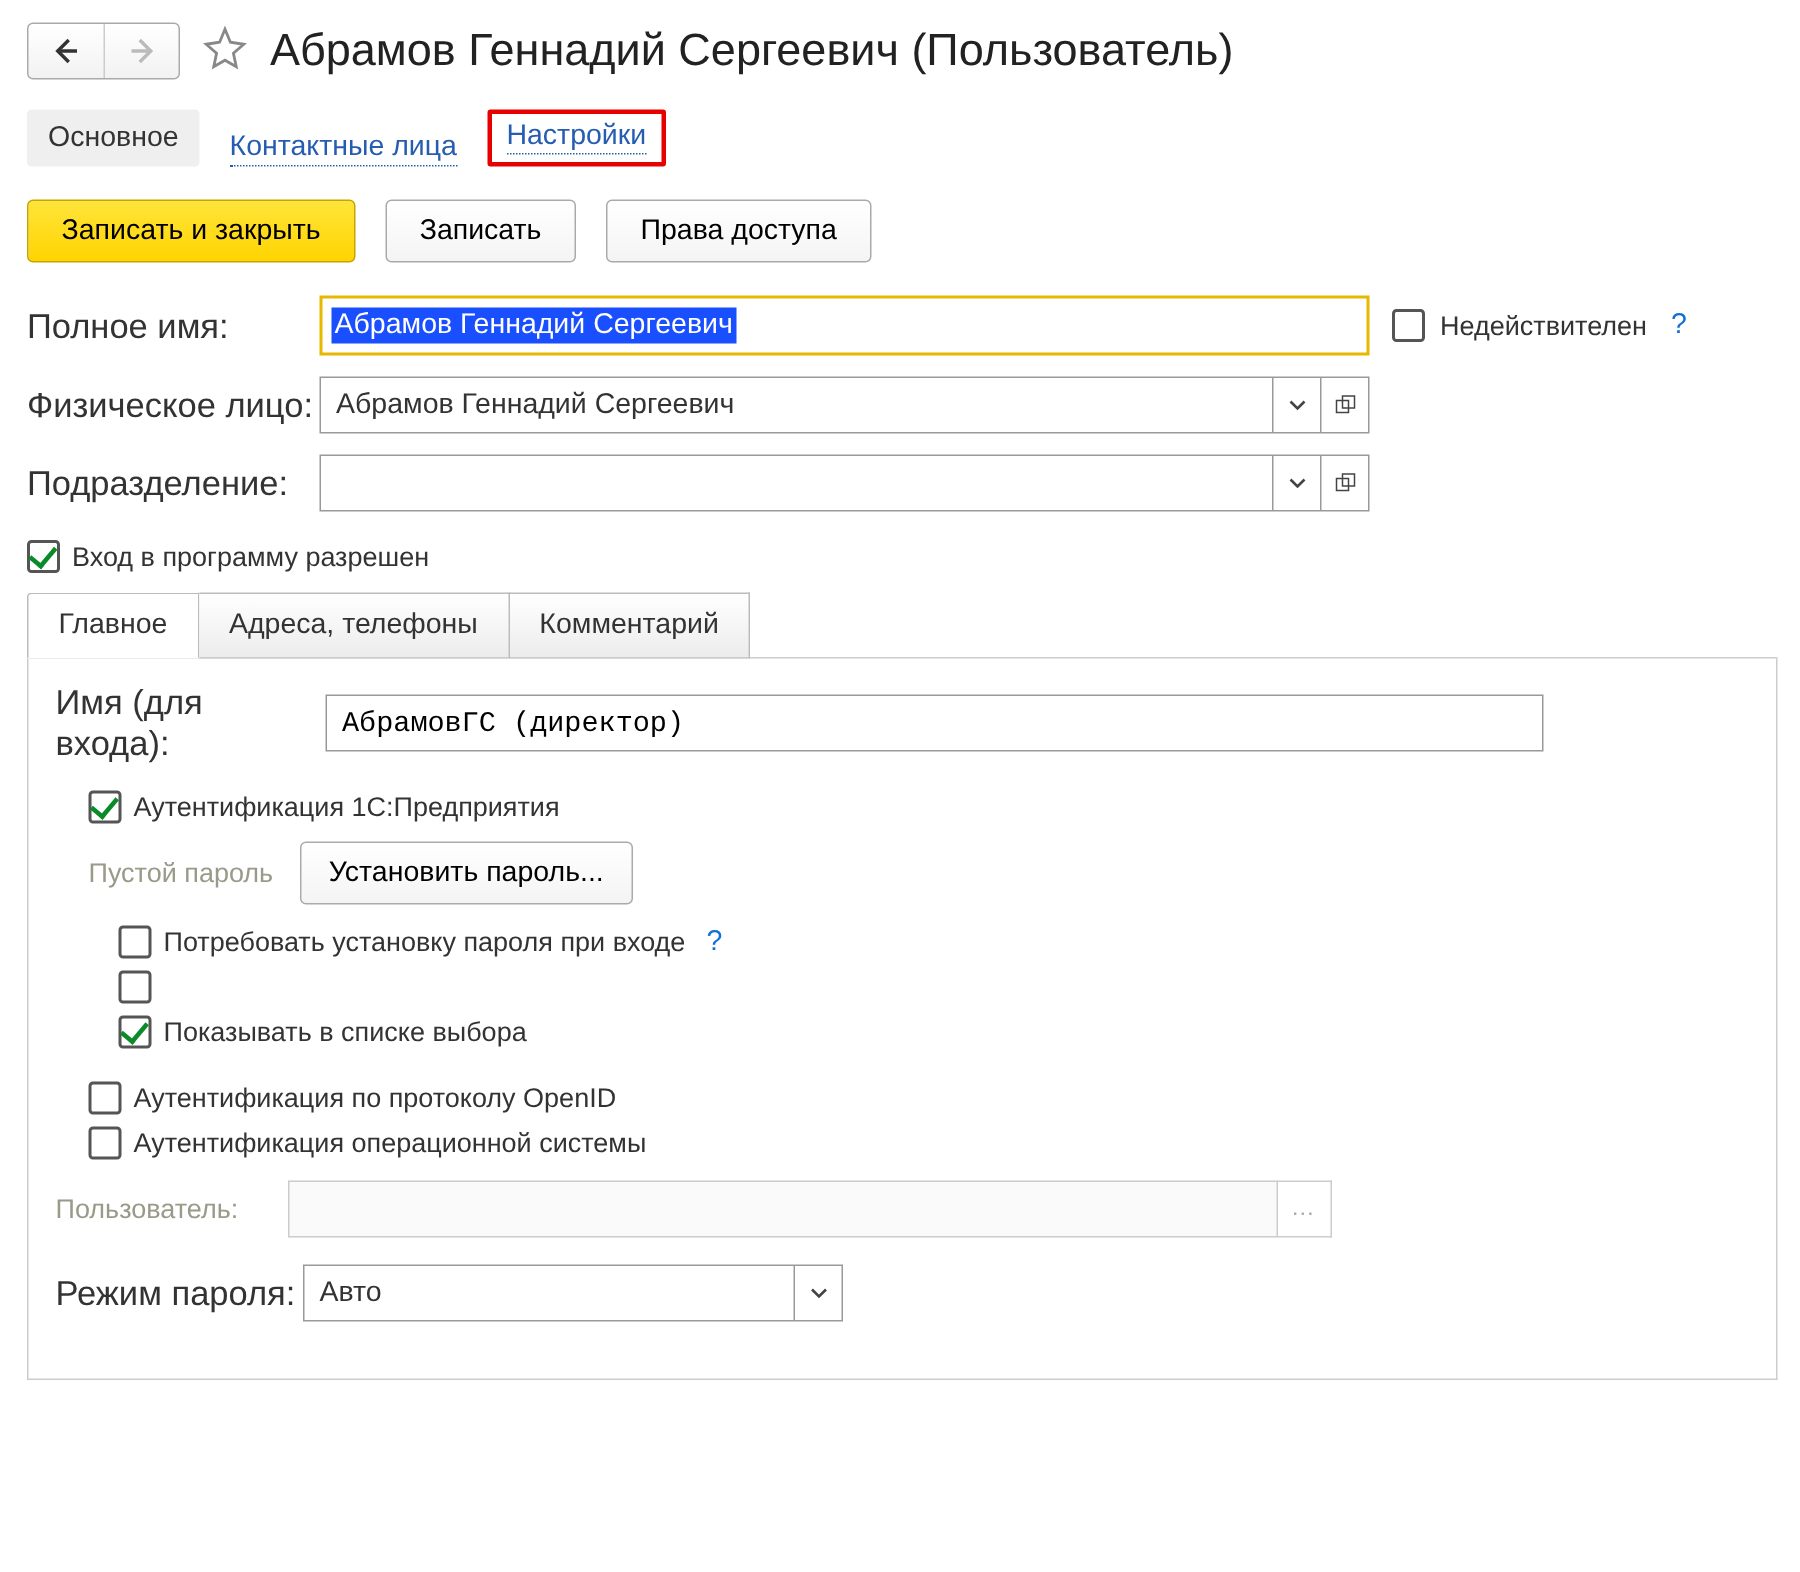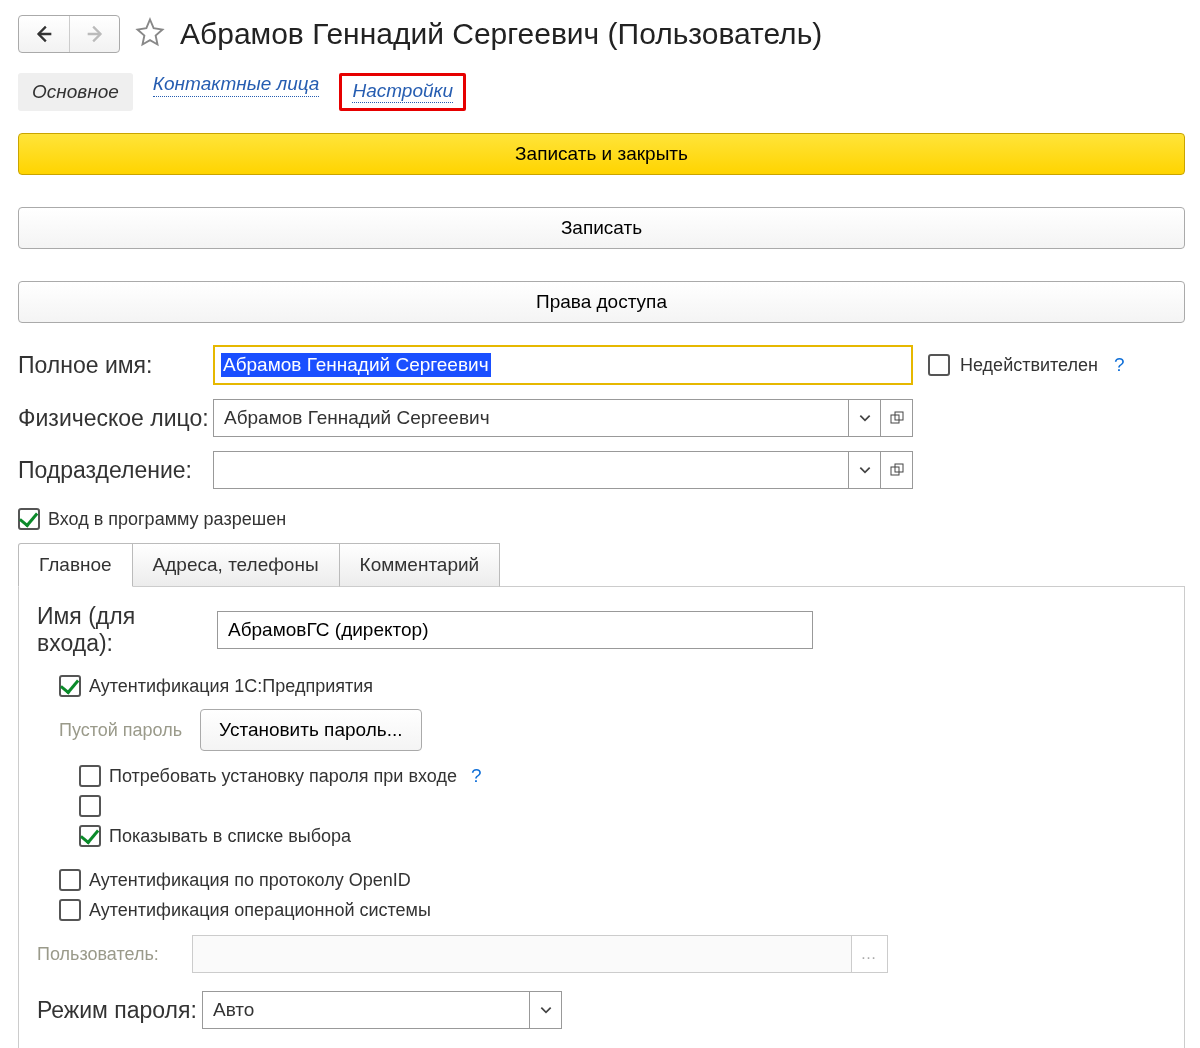--- a/index.html
+++ b/index.html
@@ -35,24 +35,23 @@
   }
   .nav-btn + .nav-btn { border-left: 1px solid #ccc; }
   .nav-btn svg { width: 22px; height: 22px; }
   .star-icon svg { width: 30px; height: 30px; stroke:#888; fill:none; stroke-width:1.5; }
   .page-title {
     font-size: 30px;
     color: #222;
   }
   .tabs-row {
     display: flex;
-    align-items: flex-start;
+    align-items: flex-end;
     gap: 20px;
     margin-bottom: 22px;
-    font-style: italic;
   }
   .tab-main {
     background: #efefef;
     border-radius: 3px;
     padding: 8px 14px;
     font-size: 19px;
   }
   .tab-link {
     color: #265db1;
     font-size: 19px;
@@ -60,23 +59,22 @@
     cursor: pointer;
     padding-bottom: 1px;
   }
   .tab-highlight {
     border: 3px solid #e60000;
     padding: 4px 10px 6px;
     border-radius: 2px;
   }
   .action-row {
     display: flex;
-    gap: 32px;
+    gap: 20px;
     margin-bottom: 22px;
-    flex-direction: column;
   }
   .btn {
     border: 1px solid #aaa;
     background: linear-gradient(#fff,#f4f4f4);
     border-radius: 4px;
     padding: 9px 22px;
     font-size: 19px;
     cursor: pointer;
   }
   .btn-primary {
@@ -310,21 +308,21 @@
 <div class="subtabs">
   <div class="subtab active">Главное</div>
   <div class="subtab">Адреса, телефоны</div>
   <div class="subtab">Комментарий</div>
 </div>
 
 <div class="panel">
 
   <div class="form-row">
     <div class="form-label" style="width:180px">Имя (для входа):</div>
-    <input class="text-input" style="width: 596px;" value="АбрамовГС (директор)">
+    <input class="text-input" style="width: 812px; font-family: Liberation Mono, monospace;" value="АбрамовГС (директор)">
   </div>
 
   <div class="cb-row indent-1" style="margin-top:18px">
     <span class="checkbox checked"></span>
     <span>Аутентификация 1С:Предприятия</span>
   </div>
 
   <div class="form-row indent-1" style="margin-top:12px;gap:18px">
     <span class="muted">Пустой пароль</span>
     <button class="btn" style="padding:9px 18px">Установить пароль...</button>

